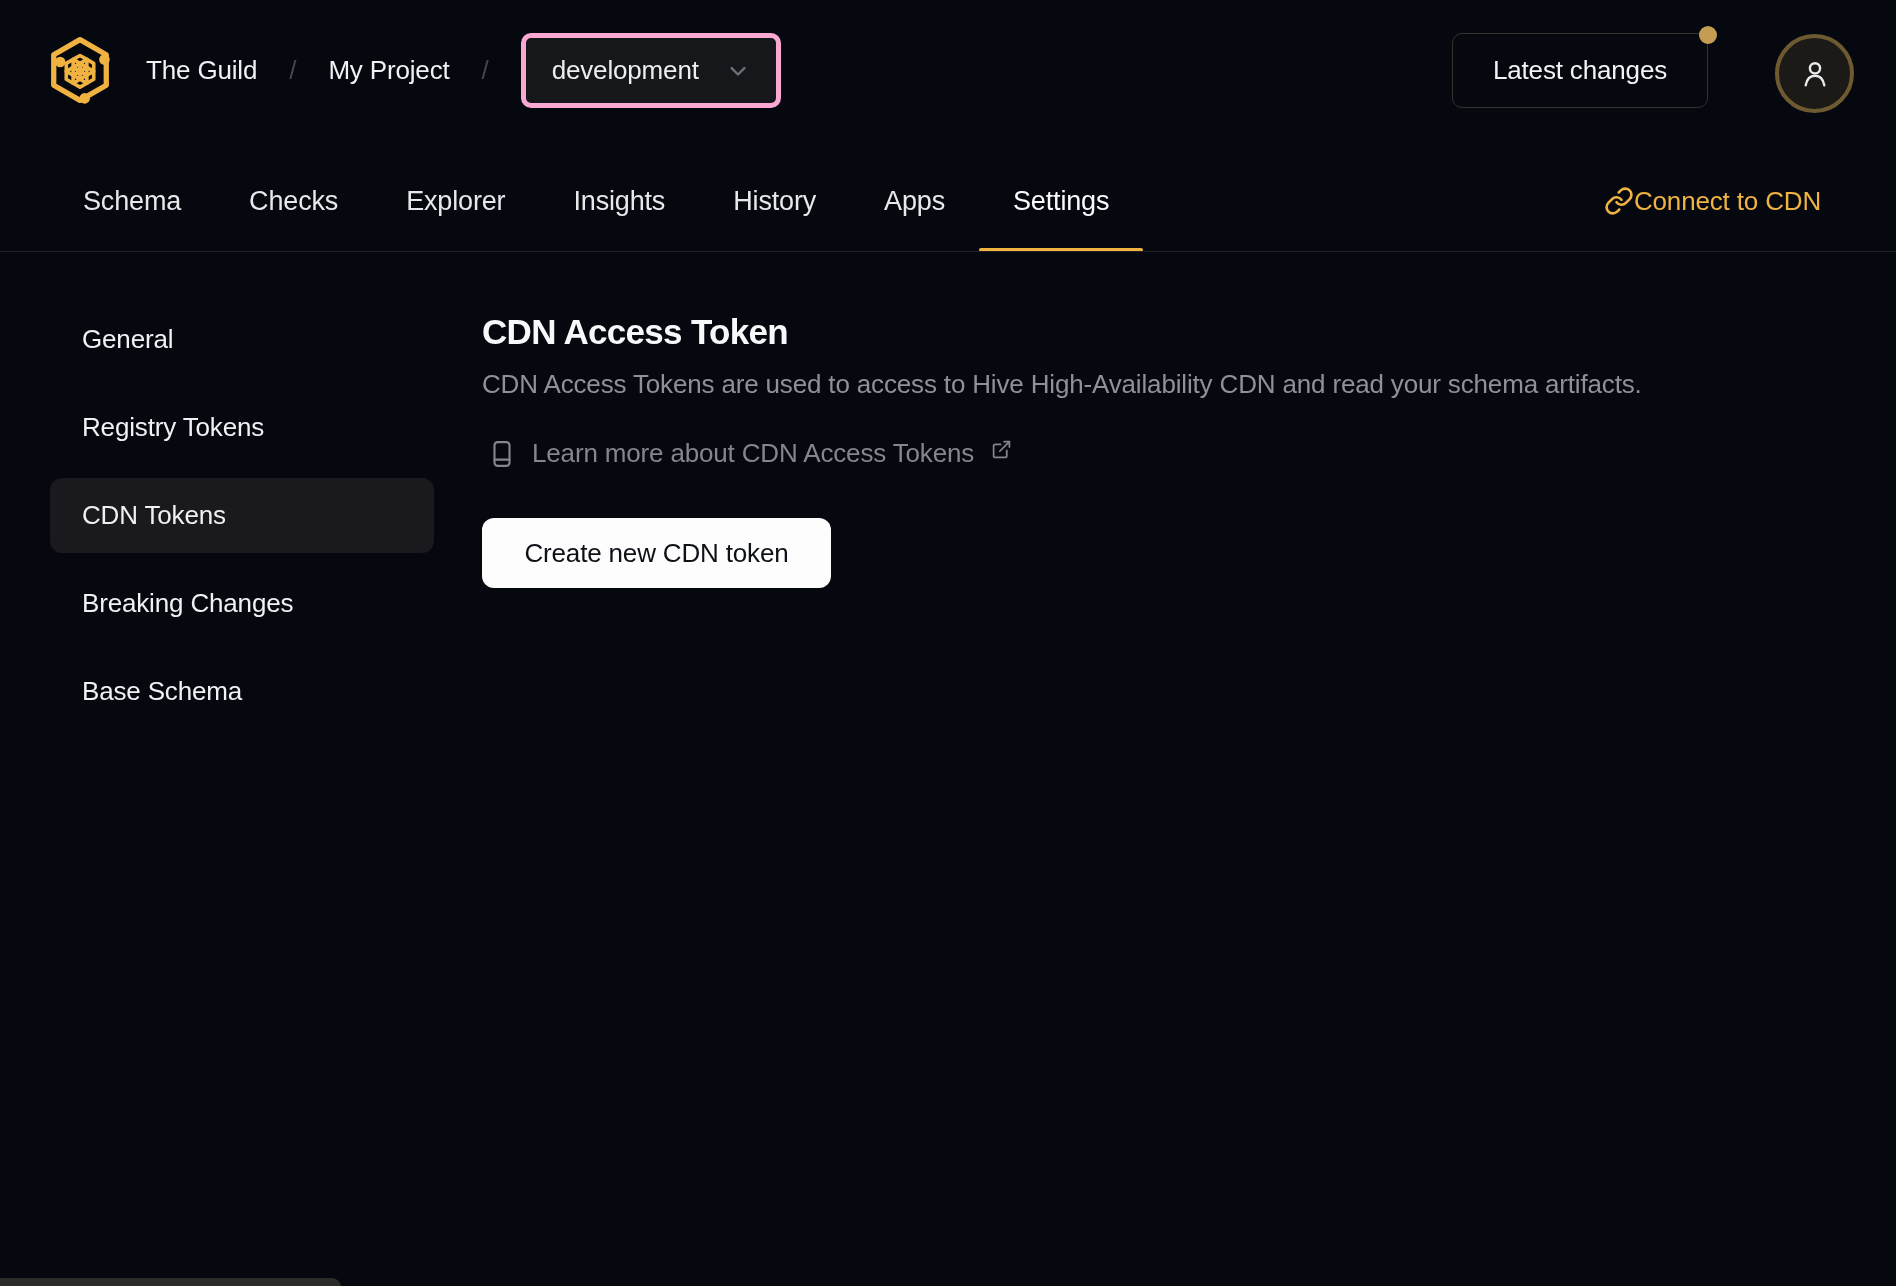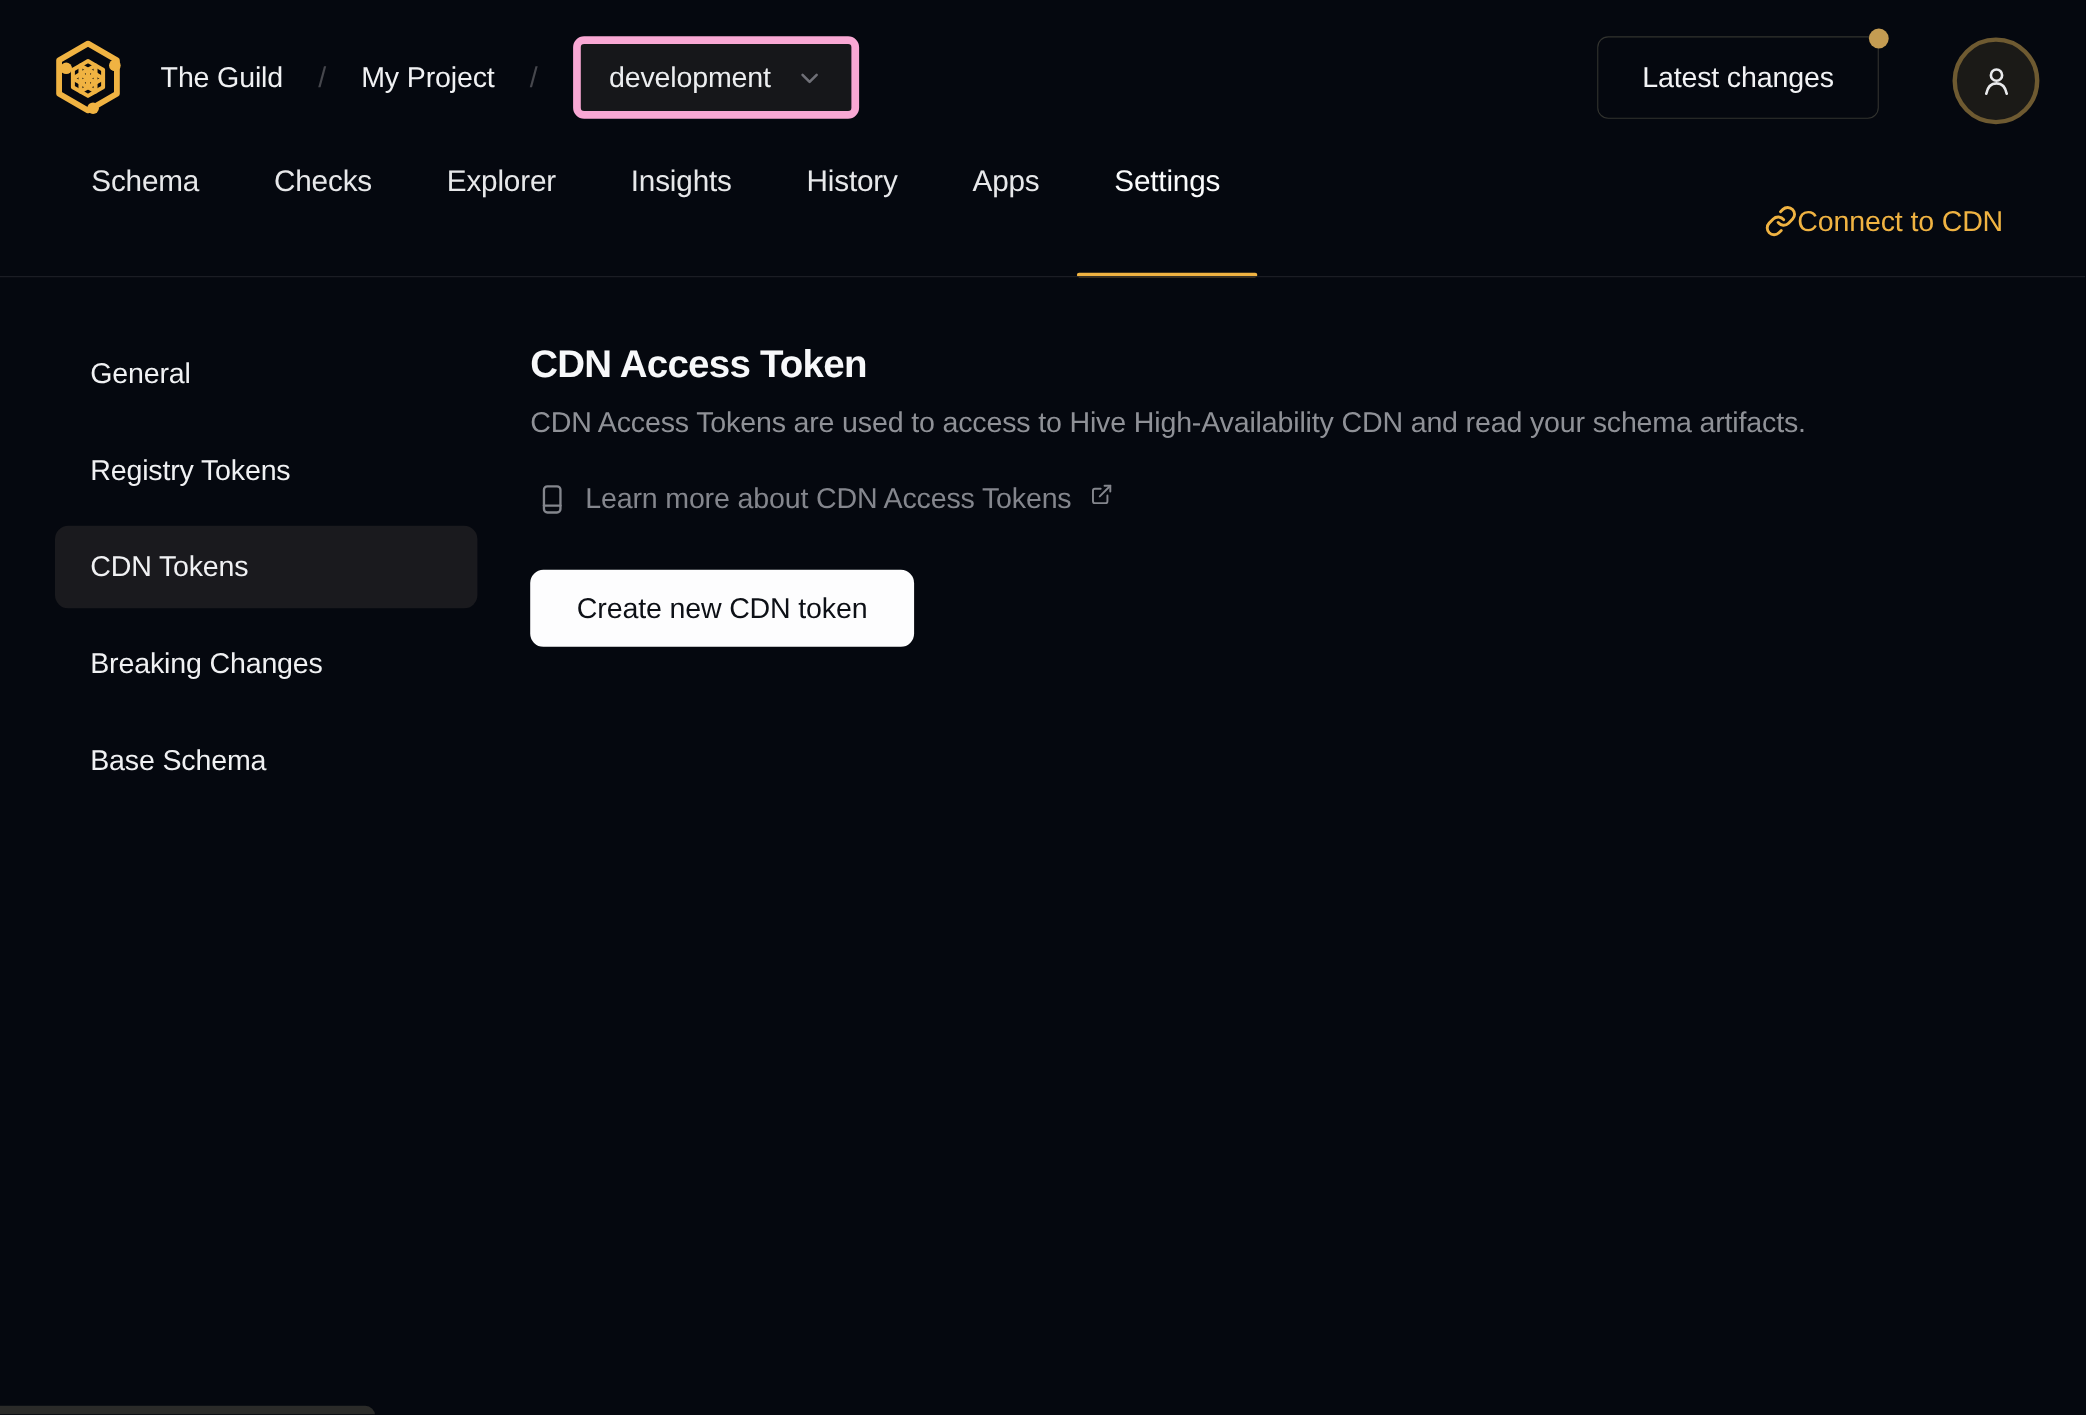--- a/index.html
+++ b/index.html
@@ -26,21 +26,21 @@
     display: flex; align-items: center; gap: 32px;
     font-size: 26px;
   }
   .crumb { color: #f0f1f3; text-decoration: none; font-weight: 500; cursor: pointer; }
   .crumb-sep { color: #46474d; font-weight: 400; }
   .target-select {
     display: flex; align-items: center; justify-content: space-between;
     width: 260px; height: 75px;
     padding: 0 24px 0 26px;
     background: #16171a;
-    border: 7px solid #f9a8d4;
+    border: 5px solid #f9a8d4;
     border-radius: 10px;
     color: #eceef0; font-size: 26px; font-family: inherit; letter-spacing: inherit;
     cursor: pointer;
   }
   .chev { width: 28px; height: 28px; }
 
   .latest-changes {
     position: absolute; left: 1452px; top: 33px;
     width: 256px; height: 75px;
     background: transparent;
@@ -68,21 +68,21 @@
   .tabbar-border {
     position: absolute; left: 0; top: 251px; width: 1896px; height: 1px;
     background: #1f2127;
   }
   .tabbar {
     position: absolute; left: 49px; top: 150px; height: 102px;
     display: flex; align-items: stretch;
   }
   .tab {
     position: relative;
-    display: flex; align-items: flex-start;
+    display: flex; align-items: center;
     padding: 0 34px;
     font-size: 27px; color: #e7e8ea;
     cursor: pointer;
   }
   .tab.active { color: #fafbfc; }
   .tab.active::after {
     content: "";
     position: absolute; left: 0; right: 0; bottom: 0; height: 4px;
     background: #f0b342; border-radius: 2px;
   }

